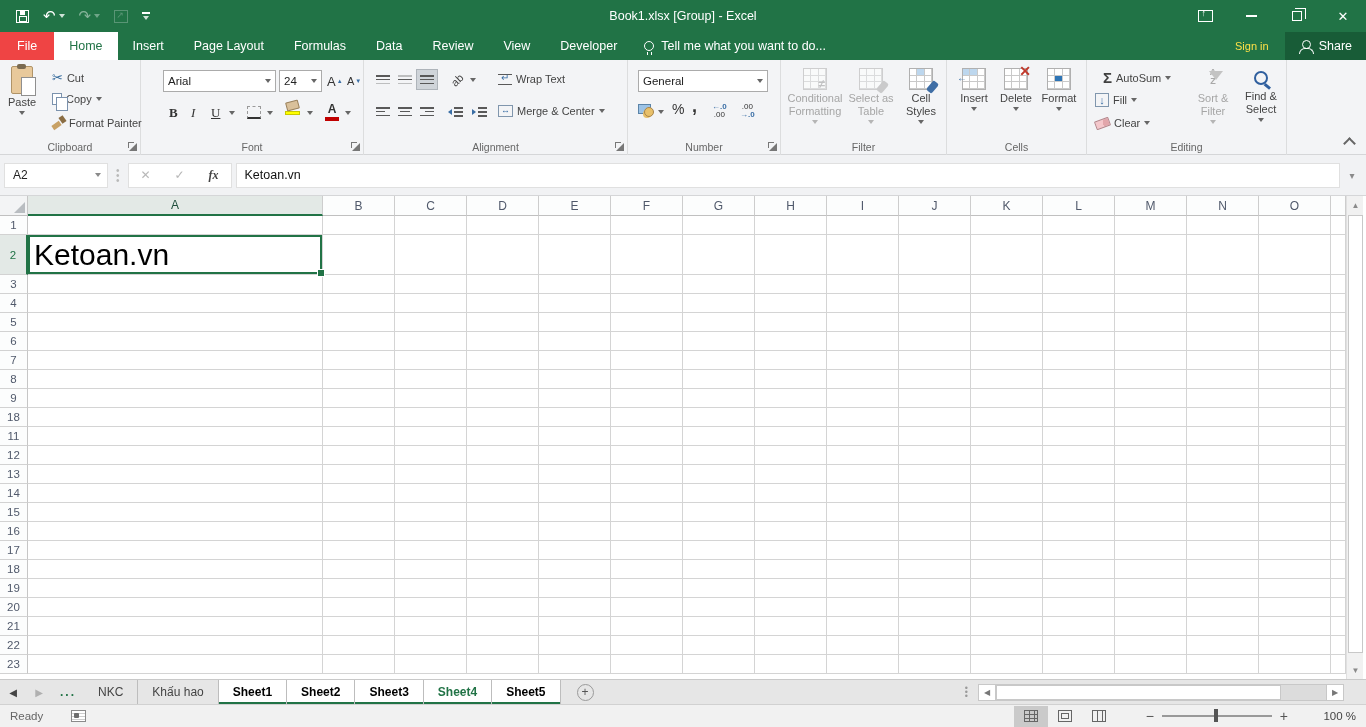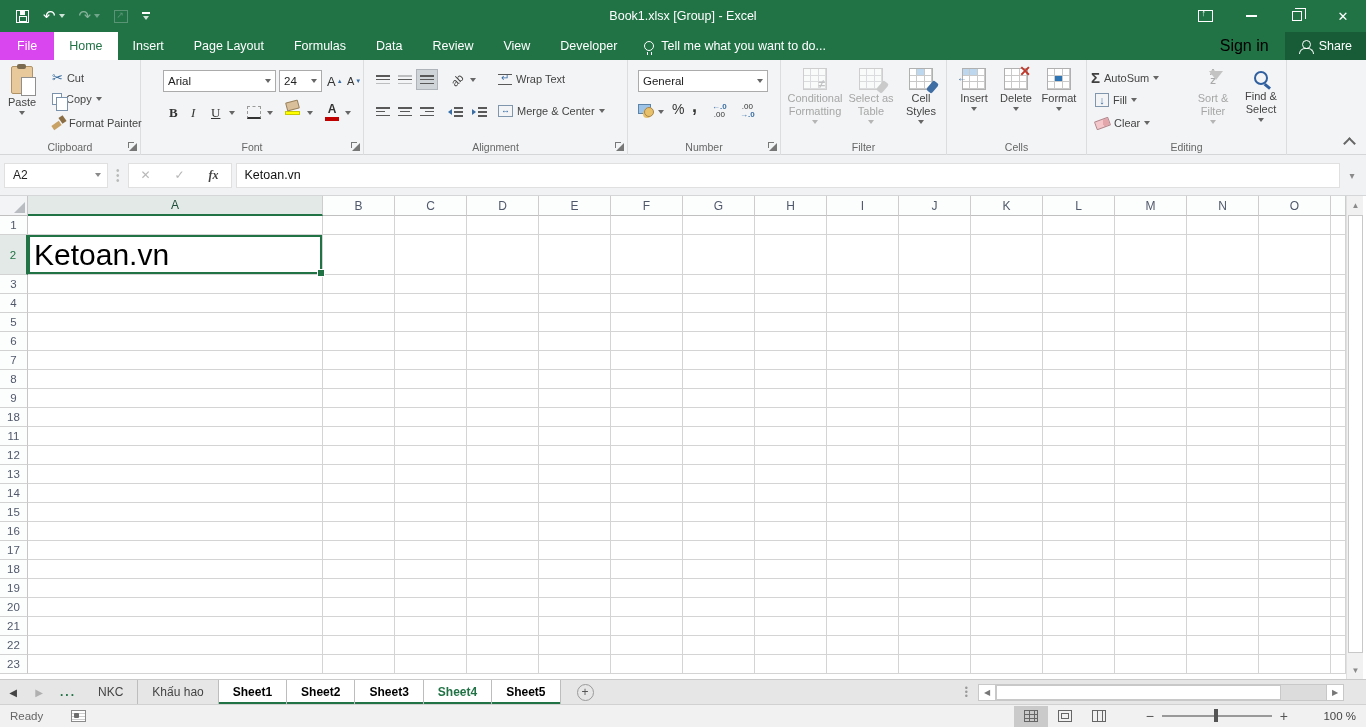--- a/index.html
+++ b/index.html
@@ -24,27 +24,27 @@
   .wbtn { width:46px; height:32px; display:flex; align-items:center; justify-content:center; color:#fff; font-size:13px; }
   .ribdisp { width:15px; height:12px; border:1.5px solid #fff; position:relative; }
   .ribdisp::after { content:"↑"; position:absolute; top:-3px; left:3px; font-size:9px; color:#fff; }
   .minim { width:11px; height:1.5px; background:#fff; }
   .restore { width:10px; height:10px; border:1.5px solid #fff; position:relative; }
   .restore::before { content:""; position:absolute; top:-4px; left:2px; width:10px; height:10px; border-top:1.5px solid #fff; border-right:1.5px solid #fff; }
 
   
   #tabrow { position:absolute; top:32px; left:0; right:0; height:28px; background:#217346; display:flex; align-items:stretch; }
   .rtab { color:#fff; font-size:12.5px; padding:0 15px; display:flex; align-items:center; cursor:default; }
-  .rtab.filetab { background:#d946ef; padding:0 17px; }
+  .rtab.filetab { background:#ef4444; padding:0 17px; }
   .rtab.active { background:#fff; color:#217346; }
   #tellme { display:flex; align-items:center; gap:7px; color:#fff; margin-left:12px; font-size:12.5px; }
   .bulb { width:10px; height:10px; border:1.5px solid #fff; border-radius:50%; position:relative; }
   .bulb::after { content:""; position:absolute; left:2px; top:10px; width:3px; height:3px; border-left:1.5px solid #fff; border-right:1.5px solid #fff; }
   #account { margin-left:auto; display:flex; align-items:stretch; }
-  #signin { color:#000000; font-size:16px; display:flex; align-items:center; padding:0 16px; }
+  #signin { color:#fde047; font-size:11px; display:flex; align-items:center; padding:0 16px; }
   #sharebtn { background:#185c37; color:#fff; font-size:12.5px; display:flex; align-items:center; gap:6px; padding:0 14px; }
   .person { width:14px; height:13px; position:relative; }
   .person::before { content:""; position:absolute; left:3px; top:0; width:7px; height:7px; border:1.5px solid #fff; border-radius:50%; }
   .person::after { content:""; position:absolute; left:0; bottom:-1px; width:13px; height:5px; border:1.5px solid #fff; border-bottom:none; border-radius:6px 6px 0 0; }
 
   
   #ribbon { position:absolute; top:60px; left:0; right:0; height:95px; background:#f3f4f6; border-bottom:1px solid #d5d6d8; }
   .grp { position:absolute; top:0; height:95px; border-right:1px solid #dcddde; }
   .grp-label { position:absolute; bottom:2px; left:0; right:0; text-align:center; font-size:10.5px; color:#666; }
   .dlg { position:absolute; right:3px; bottom:4px; width:10px; height:10px; }
@@ -509,21 +509,21 @@
             <i></i>
             <i></i>
           </span>
         <span>Format</span>
           <span class="caret"></span>
       </div>
       <div class="grp-label">Cells</div>
     </div>
 
     <div class="grp" style="left:1087px;width:200px">
-      <div class="smallbtn" style="left:4px;top:9px">
+      <div class="smallbtn" style="left:16px;top:9px">
           <span class="sigma"></span>
           <span>AutoSum</span>
           <span class="caret"></span>
         </div>
       <div class="smallbtn" style="left:8px;top:33px">
           <span class="fill-dn"></span>
           <span>Fill</span>
           <span class="caret"></span>
         </div>
       <div class="smallbtn" style="left:8px;top:57px">

